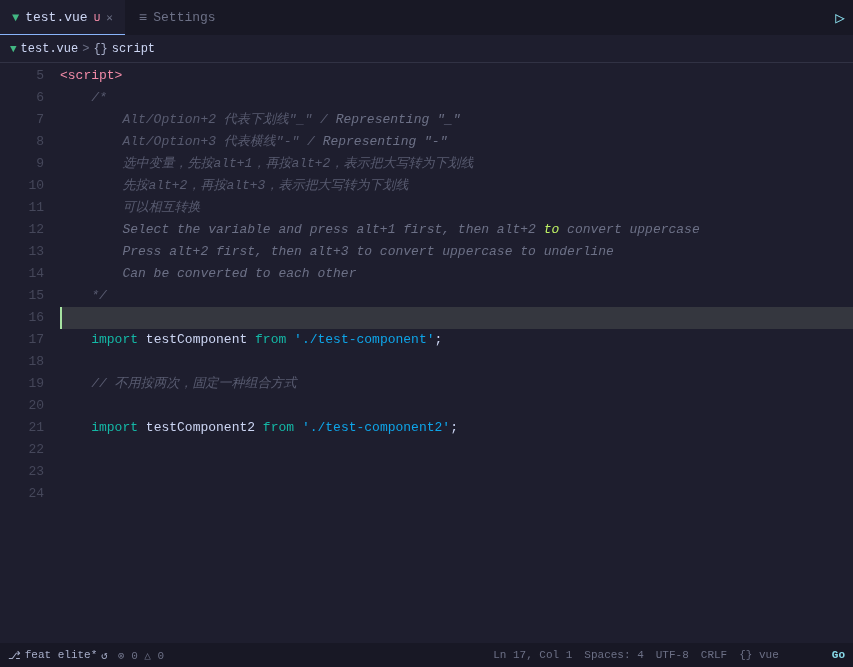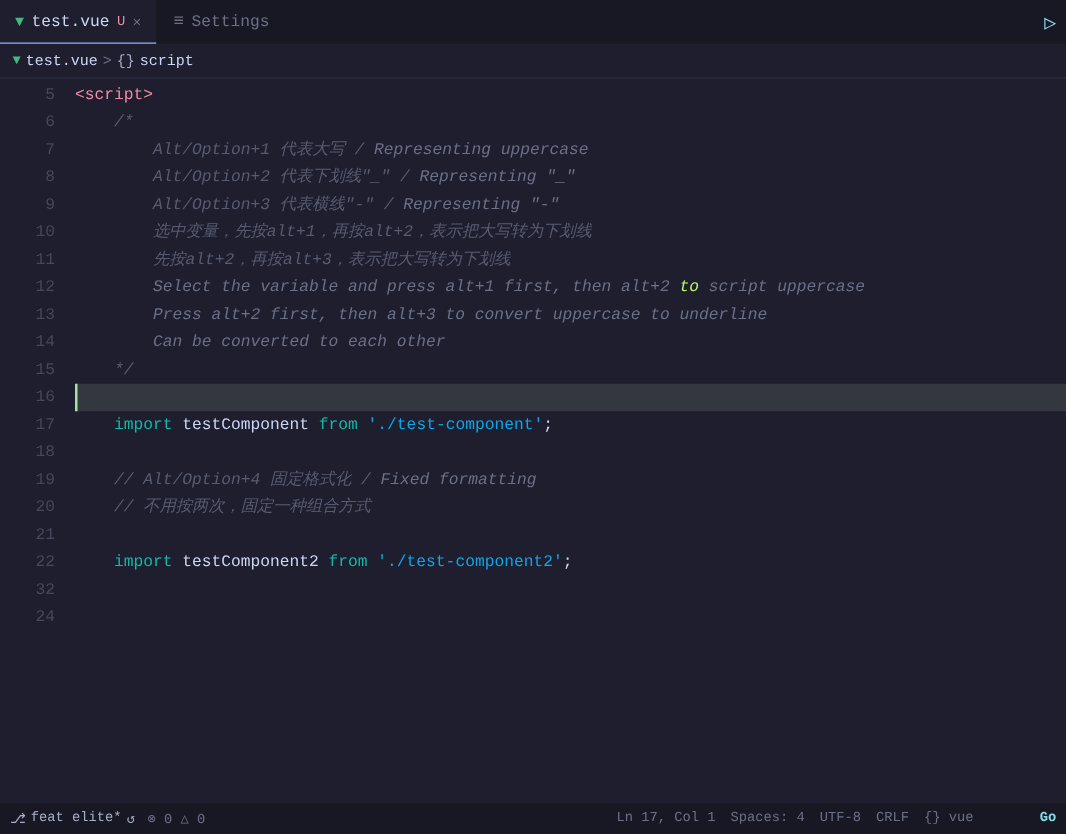--- a/index.html
+++ b/index.html
@@ -264,57 +264,57 @@
     <span class="line-number">13</span>
     <span class="line-number">14</span>
     <span class="line-number">15</span>
     <span class="line-number">16</span>
     <span class="line-number">17</span>
     <span class="line-number">18</span>
     <span class="line-number">19</span>
     <span class="line-number">20</span>
     <span class="line-number">21</span>
     <span class="line-number">22</span>
-    <span class="line-number">32</span>
+    <span class="line-number">23</span>
     <span class="line-number">24</span>
   </div>
 
   <div class="code-area">
 
     <div class="code-line">
       <span class="tag">&lt;script&gt;</span>
     </div>
 
     <div class="code-line">
       <span class="comment">    /*</span>
     </div>
 
-    <div class="code-line">
-      <span class="comment">        Alt/Option+1 代表大写 / </span><span class="italic-comment">Representing uppercase</span>
-    </div>
 
     <div class="code-line">
       <span class="comment">        Alt/Option+2 代表下划线"_" / </span><span class="italic-comment">Representing "_"</span>
     </div>
 
     <div class="code-line">
       <span class="comment">        Alt/Option+3 代表横线"-" / </span><span class="italic-comment">Representing "-"</span>
     </div>
 
     <div class="code-line">
       <span class="comment">        选中变量，先按alt+1，再按alt+2，表示把大写转为下划线</span>
     </div>
 
     <div class="code-line">
       <span class="comment">        先按alt+2，再按alt+3，表示把大写转为下划线</span>
     </div>
 
-
-    <div class="code-line">
-      <span class="italic-comment">        Select the variable and press alt+1 first, then alt+2 </span><span style="color:#bef264;font-style:italic;">to</span><span class="italic-comment"> script uppercase</span>
+    <div class="code-line">
+      <span class="comment">        可以相互转换</span>
+    </div>
+
+    <div class="code-line">
+      <span class="italic-comment">        Select the variable and press alt+1 first, then alt+2 </span><span style="color:#bef264;font-style:italic;">to</span><span class="italic-comment"> convert uppercase</span>
     </div>
 
     <div class="code-line">
       <span class="italic-comment">        Press alt+2 first, then alt+3 to convert uppercase to underline</span>
     </div>
 
     <div class="code-line">
       <span class="italic-comment">        Can be converted to each other</span>
     </div>
 
@@ -327,23 +327,20 @@
     </div>
 
     <div class="code-line">
       <span class="plain">    </span><span class="kw">import</span><span class="plain"> testComponent </span><span class="kw">from</span><span class="plain"> </span><span class="str">'./test-component'</span><span class="plain">;</span>
     </div>
 
     <div class="code-line">
       <span>&nbsp;</span>
     </div>
 
-    <div class="code-line">
-      <span class="comment">    // Alt/Option+4 固定格式化 / </span><span class="italic-comment">Fixed formatting</span>
-    </div>
 
     <div class="code-line">
       <span class="comment">    // 不用按两次，固定一种组合方式</span>
     </div>
 
     <div class="code-line">
       <span>&nbsp;</span>
     </div>
 
     <div class="code-line">

